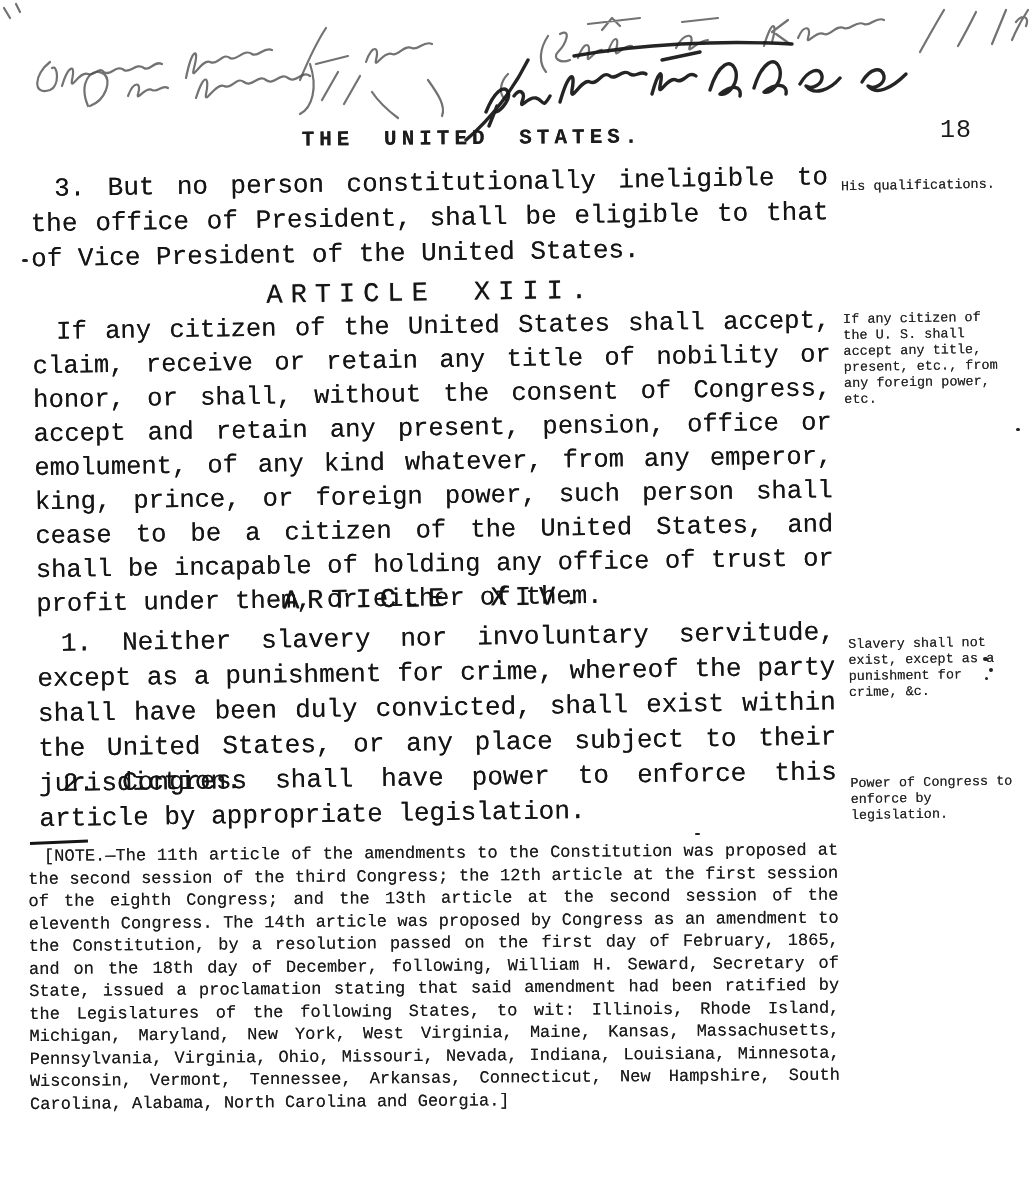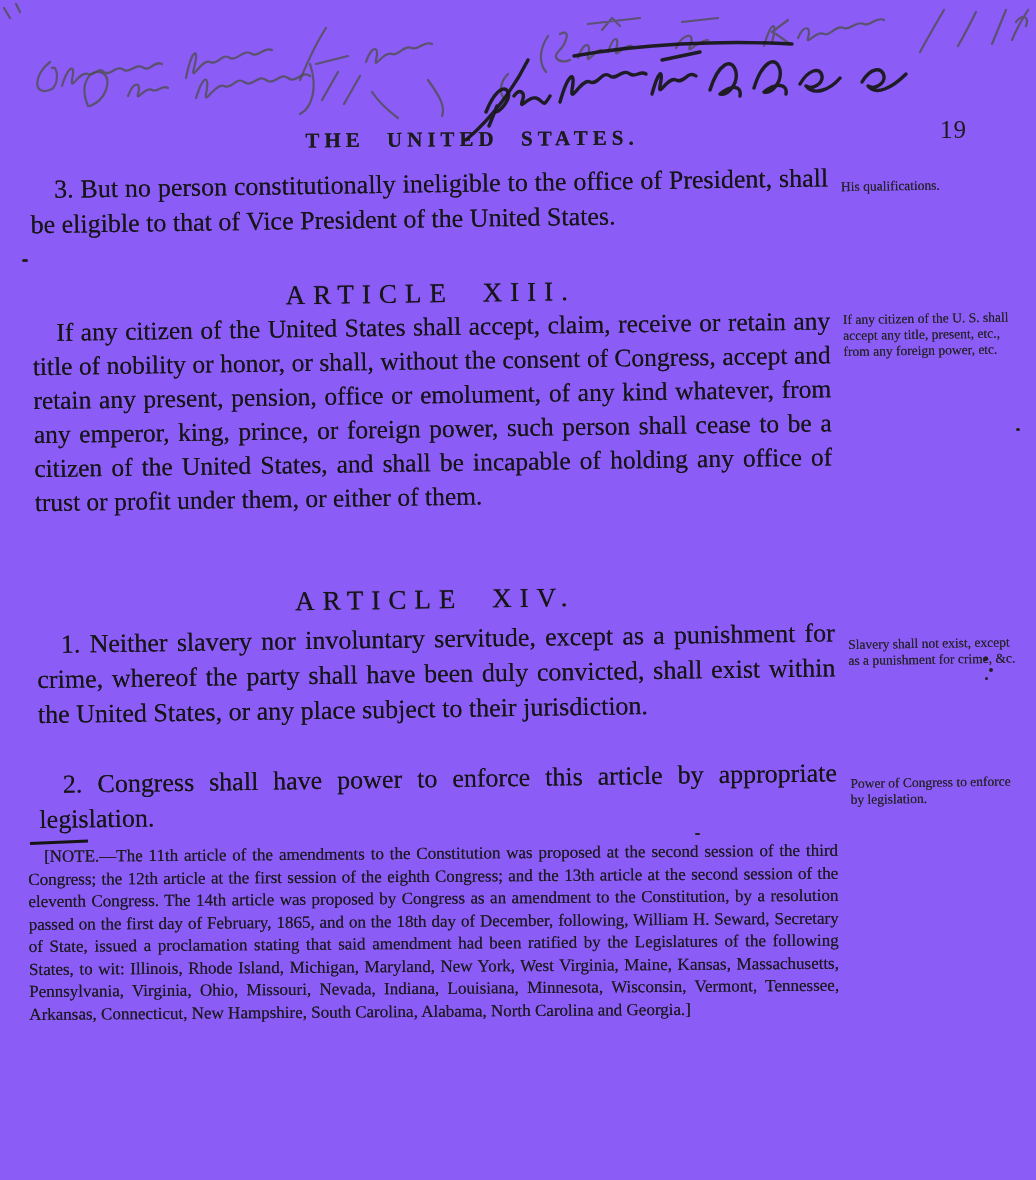--- a/index.html
+++ b/index.html
@@ -1,17 +1,17 @@
 <!DOCTYPE html>
 <html><head>
 <meta charset="utf-8">
 <style>
   html,body{margin:0;padding:0;background:#e8e8e8;}
-  .page{position:relative;width:1036px;height:1180px;background:#8b5cf6;overflow:hidden;
-        font-family:Liberation Serif, serif;color:#161616;}
+  .page{position:relative;width:1036px;height:1180px;background:#ffffff;overflow:hidden;
+        font-family:Liberation Mono, monospace;color:#161616;}
   .handwriting{position:absolute;left:0;top:0;width:1036px;height:170px;}
   .running-title{position:absolute;left:282px;top:127px;width:380px;text-align:center;
         font-size:21px;letter-spacing:5px;word-spacing:12px;font-weight:bold;color:#1c1c1c;
         transform:rotate(-0.5deg);text-shadow:0 0 0.6px rgba(0,0,0,.7);}
   .page-number{position:absolute;left:940px;top:116px;font-size:25px;letter-spacing:1px;color:#1a1a1a;}
   .body-col{position:absolute;left:0;top:0;width:1036px;height:900px;
         transform:rotate(-0.85deg);transform-origin:40px 180px;}
   .body-col p,.body-col h2{position:absolute;left:30px;width:798px;margin:0;}
   .bodytext{font-size:26px;line-height:35px;text-align:justify;color:#151515;
         text-shadow:0 0 0.6px rgba(10,10,10,.75);}
@@ -61,21 +61,21 @@
       <path d="M486,112 C494,92 504,84 508,92 C511,98 502,110 496,112 M514,96 C520,88 526,92 522,102 C520,110 528,96 536,98 C544,100 542,110 550,96"></path>
       <path d="M560,102 C568,74 576,68 572,90 C570,104 582,78 590,82 C598,86 602,70 610,76 C616,81 622,68 630,74 C636,78 640,70 646,74"></path>
       <path d="M574,56 C640,44 720,40 792,44"></path>
       <path d="M652,94 C658,72 664,66 660,86 C658,98 668,76 676,80 C684,84 688,70 696,76 M662,60 L700,52"></path>
       <path d="M710,90 C718,64 732,56 736,72 C738,84 728,96 720,94 C732,84 742,86 740,96 M754,88 C762,62 776,54 780,70 C782,82 772,94 764,92 C776,82 788,84 786,94 M800,84 C808,70 820,66 822,76 C823,84 812,90 806,86 C814,96 830,90 840,78"></path>
       <path d="M862,82 C870,68 882,66 884,76 C885,84 874,90 868,86 C876,96 892,88 906,74"></path>
     </g>
   </svg>
 
   <div class="running-title">THE UNITED STATES.</div>
-  <div class="page-number">19</div>
+  <div class="page-number">18</div>
 
   <div class="body-col">
     <p class="bodytext indent" style="top:172px">3. But no person constitutionally ineligible to the office of President, shall be eligible to that of Vice President of the United States.</p>
     <h2 class="article" style="top:284px">ARTICLE XIII.</h2>
     <p class="bodytext tight indent" style="top:316px">If any citizen of the United States shall accept, claim, receive or retain any title of nobility or honor, or shall, without the consent of Congress, accept and retain any present, pension, office or emolument, of any kind whatever, from any emperor, king, prince, or foreign power, such person shall cease to be a citizen of the United States, and shall be incapable of holding any office of trust or profit under them, or either of them.</p>
     <h2 class="article" style="top:590px">ARTICLE XIV.</h2>
     <p class="bodytext indent" style="top:627px">1. Neither slavery nor involuntary servitude, except as a punishment for crime, whereof the party shall have been duly convicted, shall exist within the United States, or any place subject to their jurisdiction.</p>
     <p class="bodytext indent" style="top:767px">2. Congress shall have power to enforce this article by appropriate legislation.</p>
   </div>
 

